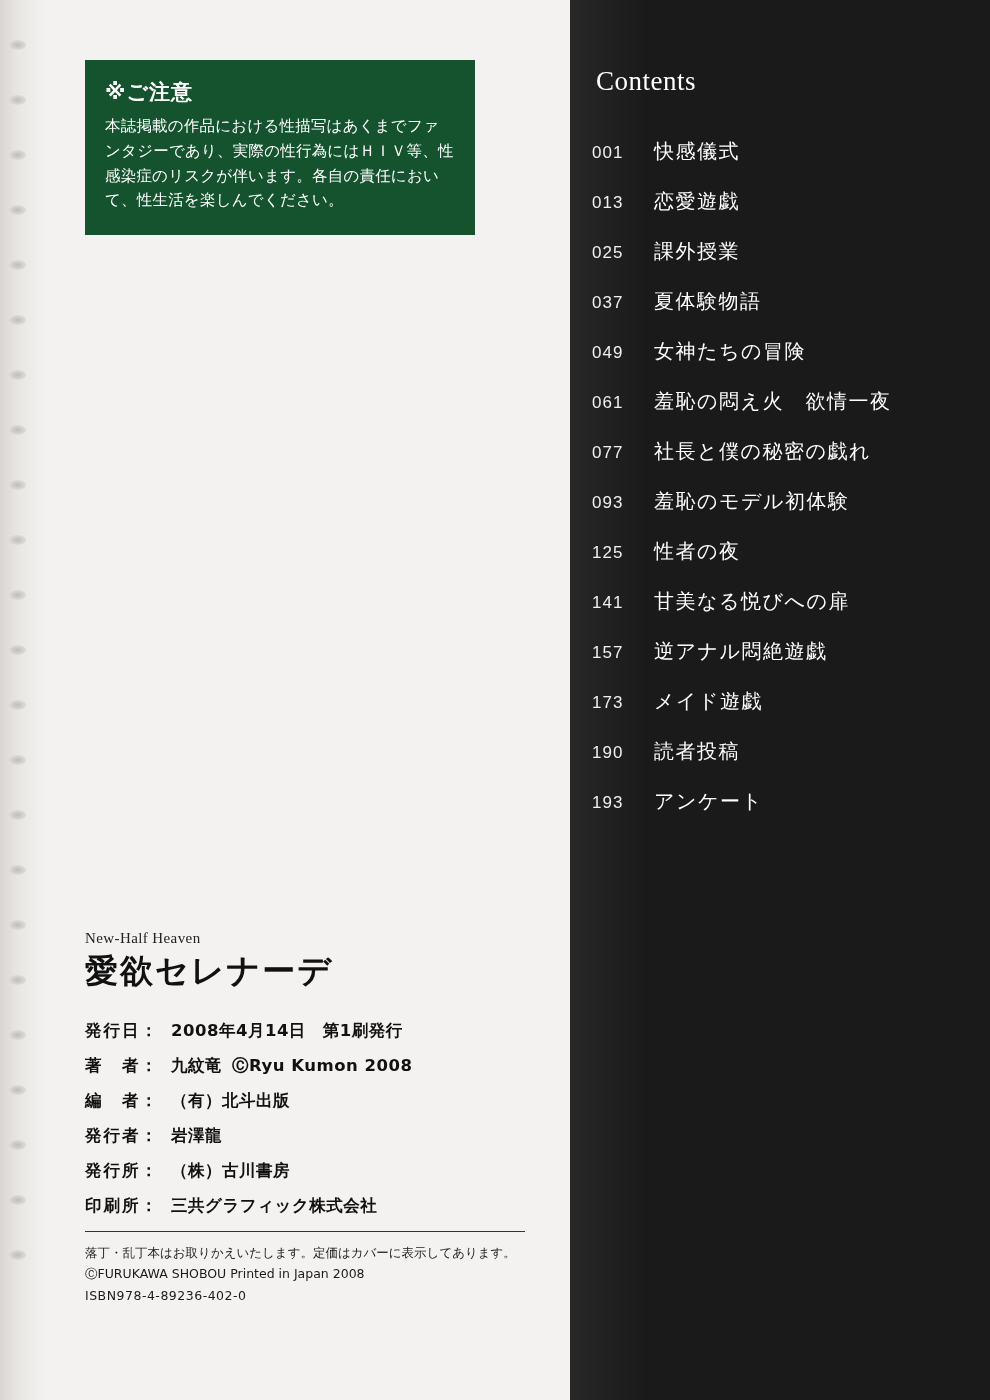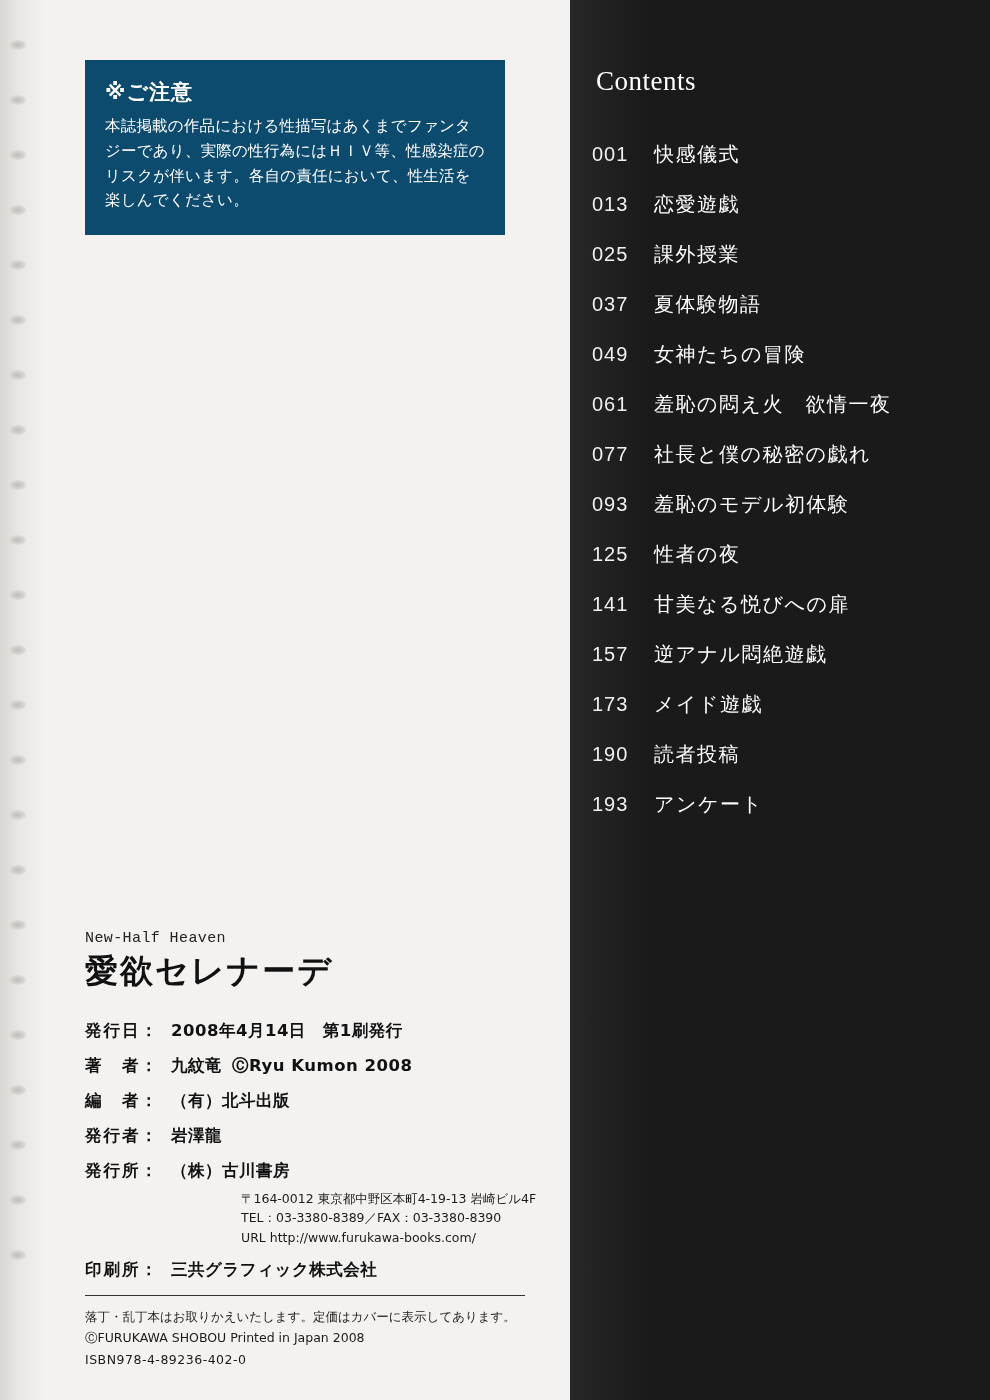--- a/index.html
+++ b/index.html
@@ -78,39 +78,39 @@
     width: 380px;
   }
   .toc-row {
     display: flex;
     align-items: baseline;
     height: 50px;
   }
   .toc-page {
     width: 62px;
     font-family: "Liberation Sans", sans-serif;
-    font-size: 20px;
+    font-size: 17px;
     letter-spacing: 1px;
     color: #f0f0f0;
     margin-top: 31px;
   }
   .toc-label {
     font-family: "DejaVu Serif", "Liberation Serif", serif;
     font-size: 20px;
     letter-spacing: 1.5px;
     color: #ffffff;
     white-space: nowrap;
   }
   
   .notice-box {
     position: absolute;
     left: 85px;
     top: 60px;
-    width: 420px;
-    background: #0c4a6e;
+    width: 390px;
+    background: #14532d;
     color: #ffffff;
     padding: 18px 20px 22px 20px;
     box-sizing: border-box;
   }
   .notice-title {
     font-family: "DejaVu Sans", "Liberation Sans", sans-serif;
     font-weight: bold;
     font-size: 21px;
     letter-spacing: 1px;
     margin-bottom: 8px;
@@ -123,21 +123,21 @@
   }
   
   .colophon {
     position: absolute;
     left: 85px;
     top: 930px;
     width: 450px;
     color: #1b1b1b;
   }
   .series-line {
-    font-family: Liberation Mono, monospace;
+    font-family: Liberation Serif, serif;
     font-size: 15px;
     letter-spacing: 0.4px;
     color: #222;
     margin-bottom: 2px;
   }
   .book-title {
     font-family: Liberation Serif, serif;
     font-weight: bold;
     font-size: 33px;
     letter-spacing: 2px;
@@ -257,25 +257,20 @@
       <div class="imprint-row">
         <div class="imprint-label">発行者：</div>
         <div class="imprint-value">岩澤龍</div>
       </div>
 
       <div class="imprint-row">
         <div class="imprint-label">発行所：</div>
         <div class="imprint-value">（株）古川書房</div>
       </div>
 
-      <div class="pub-sub">
-        <div>〒164-0012 東京都中野区本町4-19-13 岩崎ビル4F</div>
-        <div>TEL：03-3380-8389／FAX：03-3380-8390</div>
-        <div>URL http://www.furukawa-books.com/</div>
-      </div>
 
 
       <div class="imprint-row">
         <div class="imprint-label">印刷所：</div>
         <div class="imprint-value">三共グラフィック株式会社</div>
       </div>
 
       <div class="rule"></div>
 
       <div class="fine-print">

